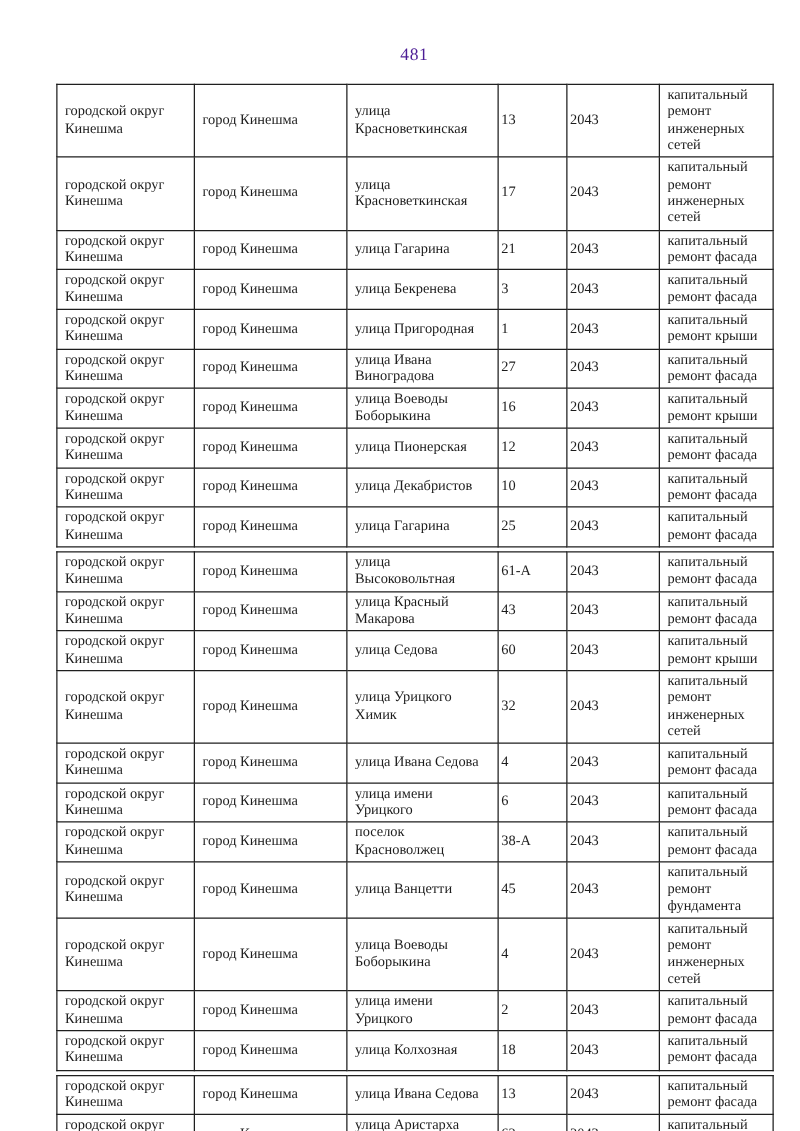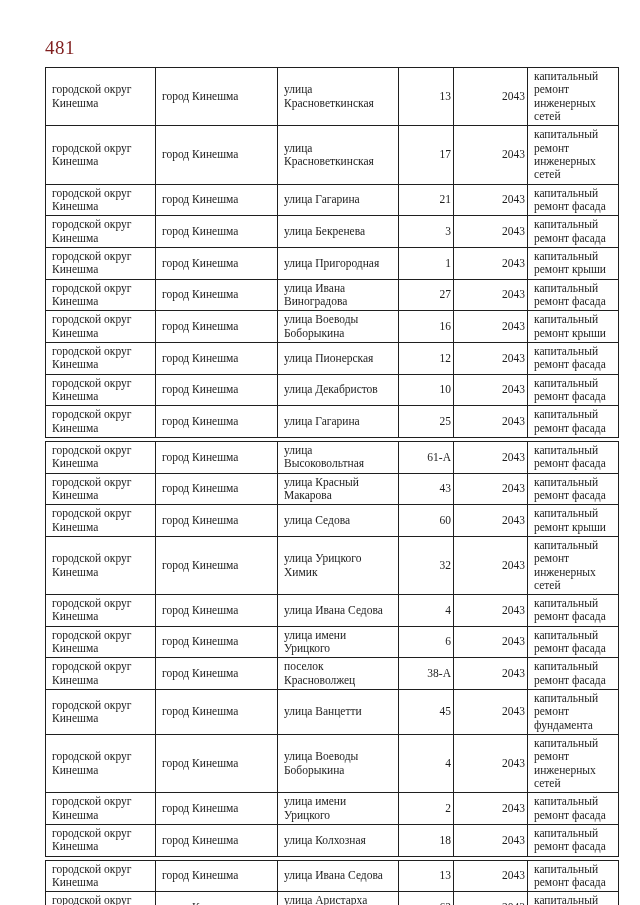--- a/index.html
+++ b/index.html
@@ -12,23 +12,23 @@
   .page {
     position: relative;
     width: 640px; height: 905px;
     background: #ffffff;
     overflow: hidden;
   }
   .page-number {
     margin-top: 37px;
     width: 573px;
     margin-left: 45px;
-    text-align: left;
-    font-size: 19px;
-    color: #7f1d1d;
+    text-align: center;
+    font-size: 14px;
+    color: #4c1d95;
     letter-spacing: 0.5px;
   }
   .segments {
     position: absolute;
     left: 45px;
     top: 67px;
     width: 573px;
   }
   table.doc-table {
     border-collapse: collapse;
@@ -45,21 +45,21 @@
   col.c5 { width: 74px; }
   col.c6 { width: 91px; }
   table.doc-table td {
     border: 1px solid #1f1f1f;
     padding: 2px 4px 2px 6px;
     vertical-align: middle;
     color: #1c1c1c;
     word-wrap: break-word;
   }
   table.doc-table td.num {
-    text-align: right;
+    text-align: left;
     padding: 2px 2px;
   }
   table.doc-table tr { min-height: 28px; }
 </style>
 </head>
 <body>
 
 <div class="page">
   <div class="page-number">481</div>
   <div class="segments" id="segments-container">

